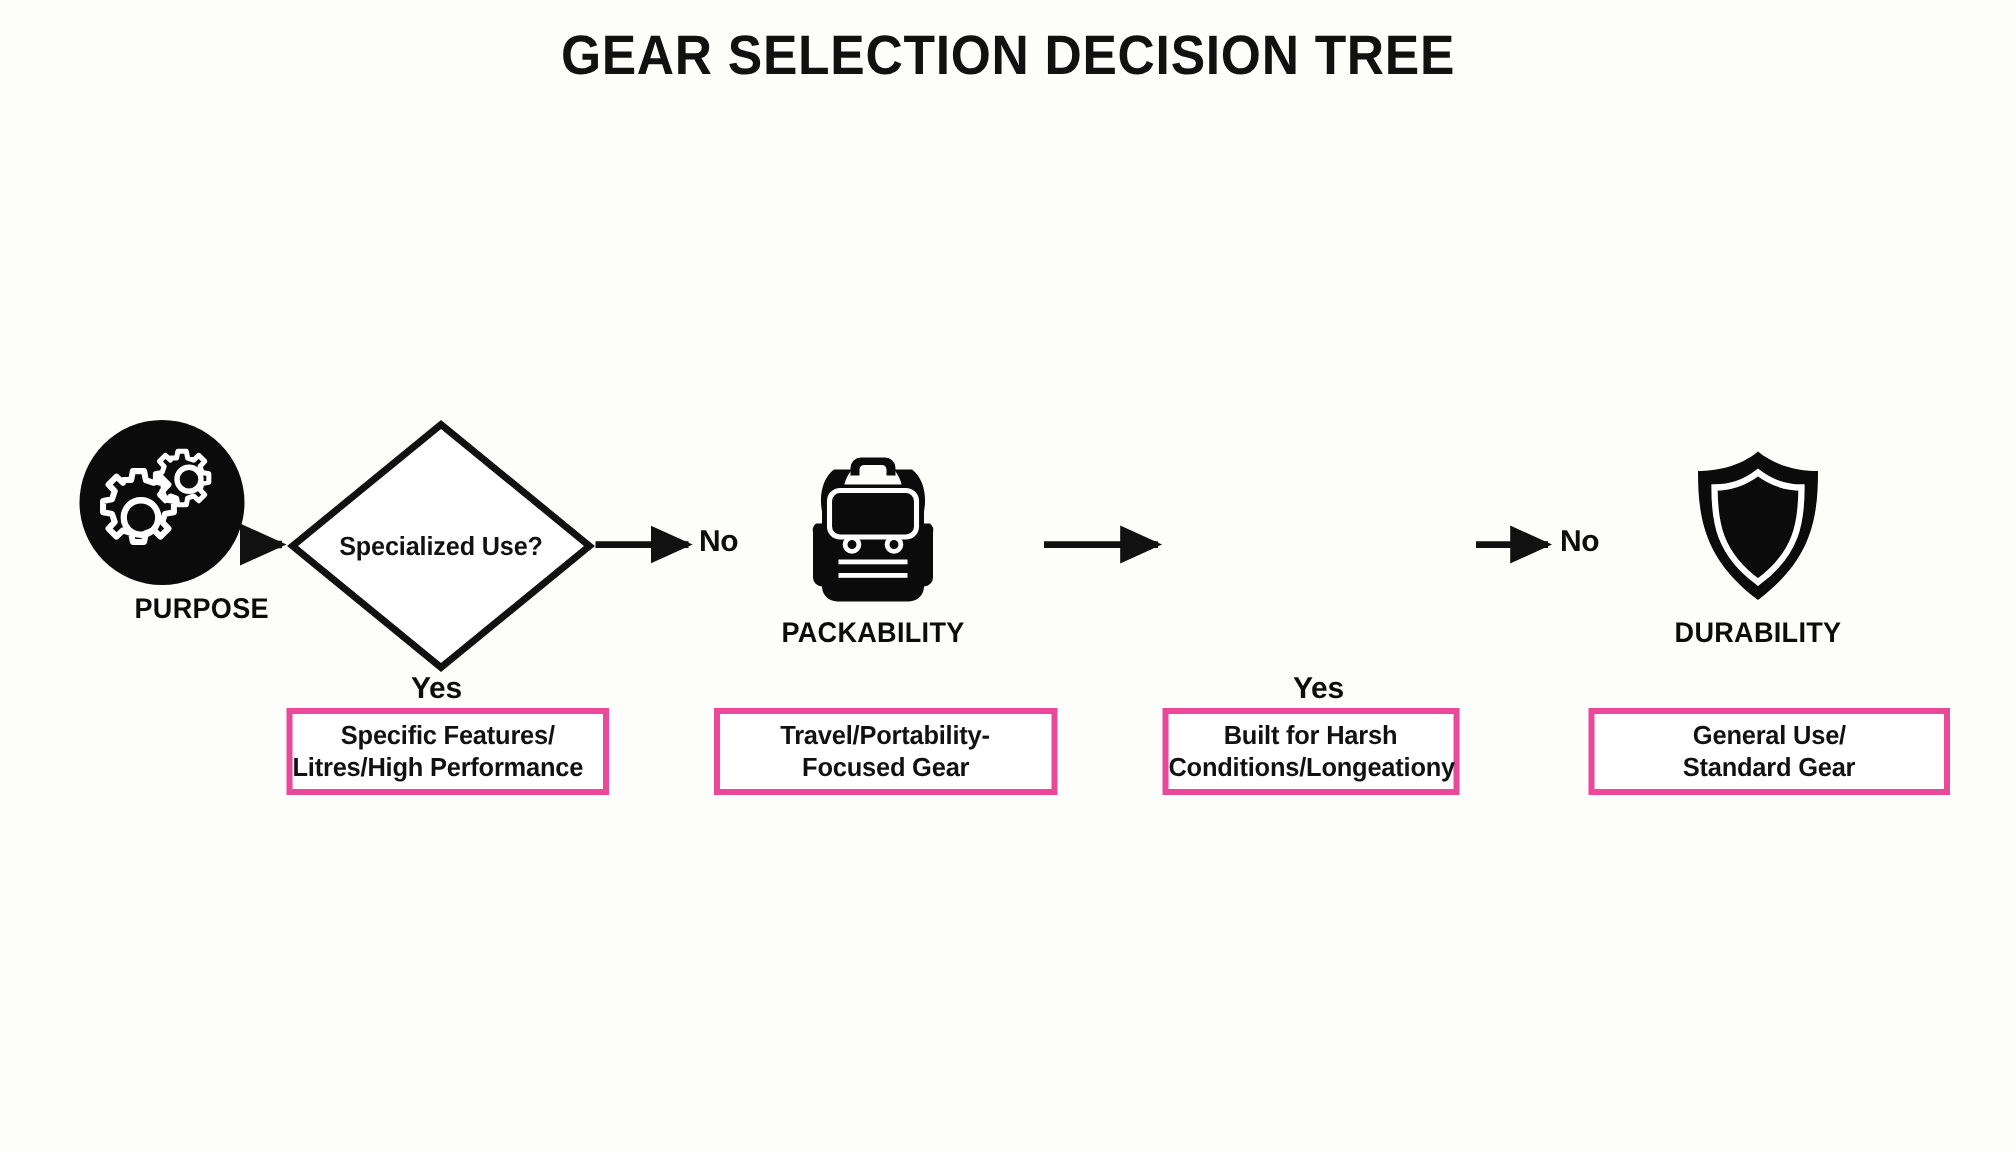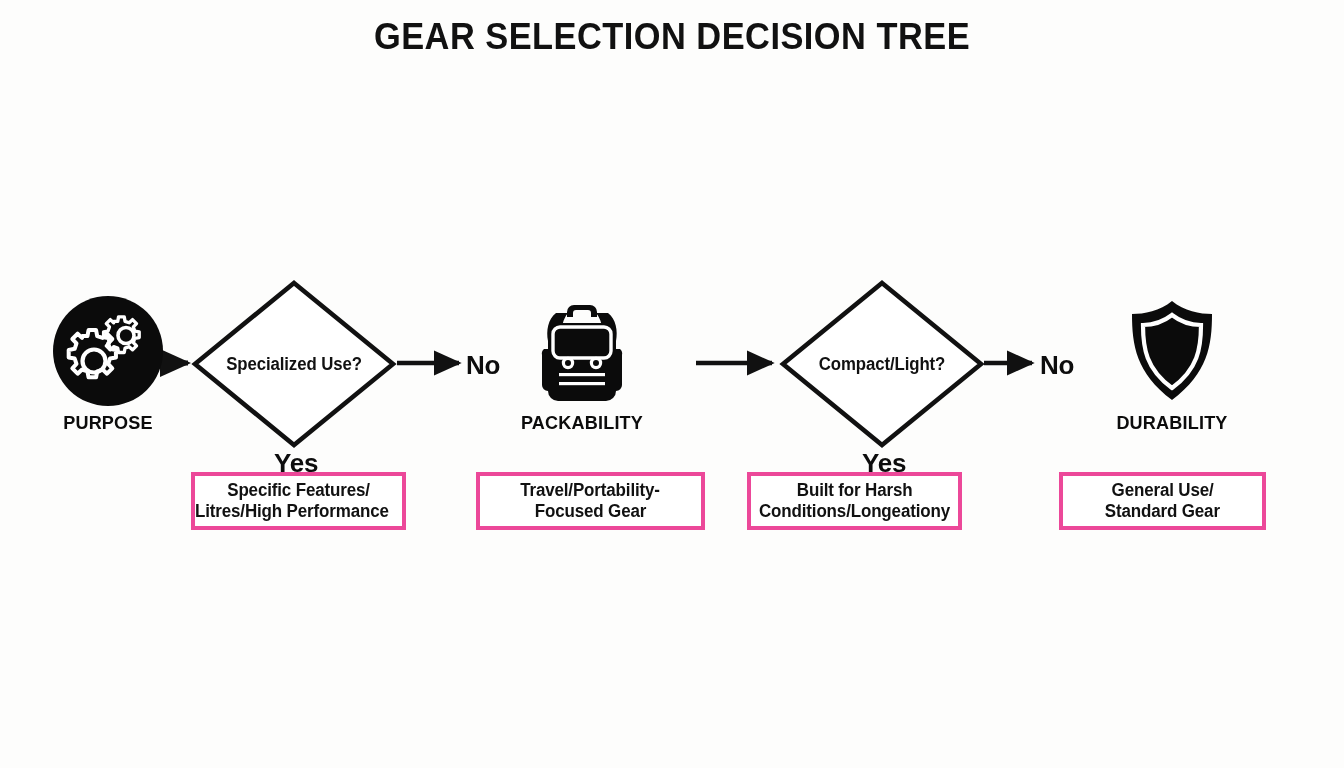--- a/index.html
+++ b/index.html
@@ -83,21 +83,21 @@
     color: #111111;
     letter-spacing: -0.1px;
     white-space: nowrap;
     transform: scaleX(0.96);
   }
 
   
   .edge-label {
     position: absolute;
     font-weight: bold;
-    font-size: 26px;
+    font-size: 20px;
     color: #0d0d0d;
     white-space: nowrap;
     letter-spacing: -0.2px;
   }
 
   
   .outcome {
     position: absolute;
     border: 4px solid #ec4899;
     background: #ffffff;
@@ -138,21 +138,21 @@
 
     <line x1="168" y1="363" x2="188" y2="363" stroke="#111111" stroke-width="5" marker-end="url(#arrowhead)"></line>
 
     <line x1="397" y1="363" x2="459" y2="363" stroke="#111111" stroke-width="4.5" marker-end="url(#arrowhead)"></line>
 
     <line x1="696" y1="363" x2="772" y2="363" stroke="#111111" stroke-width="4.5" marker-end="url(#arrowhead)"></line>
 
     <line x1="984" y1="363" x2="1032" y2="363" stroke="#111111" stroke-width="4.5" marker-end="url(#arrowhead)"></line>
   </svg>
 
-  <div class="icon-wrap" style="left:33px; top:296px;">
+  <div class="icon-wrap" style="left:33px; top:280px;text-align:right;">
     <div class="icon-art">
       <svg width="112" height="112" viewBox="0 0 112 112">
         <circle cx="56" cy="56" r="55" fill="#0b0b0b"></circle>
 
         <g fill="none" stroke="#ffffff" stroke-width="4.2" stroke-linejoin="round">
           <path d="M44 36.5 l5.4 0 1.2 -6.2 7.8 0 1.2 6.2 5.6 1.9 4.6 -4.3 5.5 5.5 -4.3 4.6 1.9 5.6 6.2 1.2 0 7.8 -6.2 1.2 -1.9 5.6 4.3 4.6 -5.5 5.5 -4.6 -4.3 -5.6 1.9 -1.2 6.2 -7.8 0 -1.2 -6.2 -5.6 -1.9 -4.6 4.3 -5.5 -5.5 4.3 -4.6 -1.9 -5.6 -6.2 -1.2 0 -7.8 6.2 -1.2 1.9 -5.6 -4.3 -4.6 5.5 -5.5 4.6 4.3 z" transform="translate(-12,6) scale(0.96)"></path>
           <circle cx="42" cy="66" r="11.5"></circle>
         </g>
 
         <g fill="none" stroke="#ffffff" stroke-width="3.6" stroke-linejoin="round">
@@ -204,43 +204,37 @@
       </svg>
     </div>
     <div class="icon-label">PACKABILITY</div>
   </div>
 
   <div class="outcome" style="left:476px; top:472px; width:229px; height:58px;">
     <span class="ln l1">Travel/Portability-</span>
     <span class="ln l2">Focused Gear</span>
   </div>
 
-  <div class="diamond" style="left:778px; top:278px; width:208px; height:172px;">
-    <svg width="208" height="172" viewBox="0 0 208 172">
-      <polygon points="104,5 203,86 104,167 5,86" fill="#ffffff" stroke="#111111" stroke-width="4.6" stroke-linejoin="miter"></polygon>
-    </svg>
-    <div class="diamond-text">Compact/Light?</div>
-  </div>
   <div class="edge-label" style="left:1040px; top:350px;">No</div>
   <div class="edge-label" style="left:862px; top:448px;">Yes</div>
 
-  <div class="outcome" style="left:747px; top:472px; width:215px; height:58px;">
+  <div class="outcome" style="left:775px; top:472px; width:198px; height:58px;">
     <span class="ln l1">Built for Harsh</span>
     <span class="ln l2">Conditions/Longeationy</span>
   </div>
 
   <div class="icon-wrap" style="left:1097px; top:296px;">
     <div class="icon-art">
       <svg width="96" height="108" viewBox="0 0 96 108">
         <path d="M48 4 C36 14 20 17 8 17 C8 48 12 76 48 103 C84 76 88 48 88 17 C76 17 60 14 48 4 z" fill="#0b0b0b"></path>
         <path d="M48 18 C39 25 28 28 19 28 C19 51 22 72 48 91 C74 72 77 51 77 28 C68 28 57 25 48 18 z" fill="none" stroke="#ffffff" stroke-width="4.2"></path>
         <path d="M48 24 C40 30 31 33 23 33 C23 53 26 71 48 86 C70 71 73 53 73 33 C65 33 56 30 48 24 z" fill="#0b0b0b"></path>
       </svg>
     </div>
     <div class="icon-label">DURABILITY</div>
   </div>
 
-  <div class="outcome" style="left:1059px; top:472px; width:207px; height:58px;">
+  <div class="outcome" style="left:1059px; top:472px; width:241px; height:58px;">
     <span class="ln l1">General Use/</span>
     <span class="ln l2">Standard Gear</span>
   </div>
 
 </div>
 
 </body></html>

